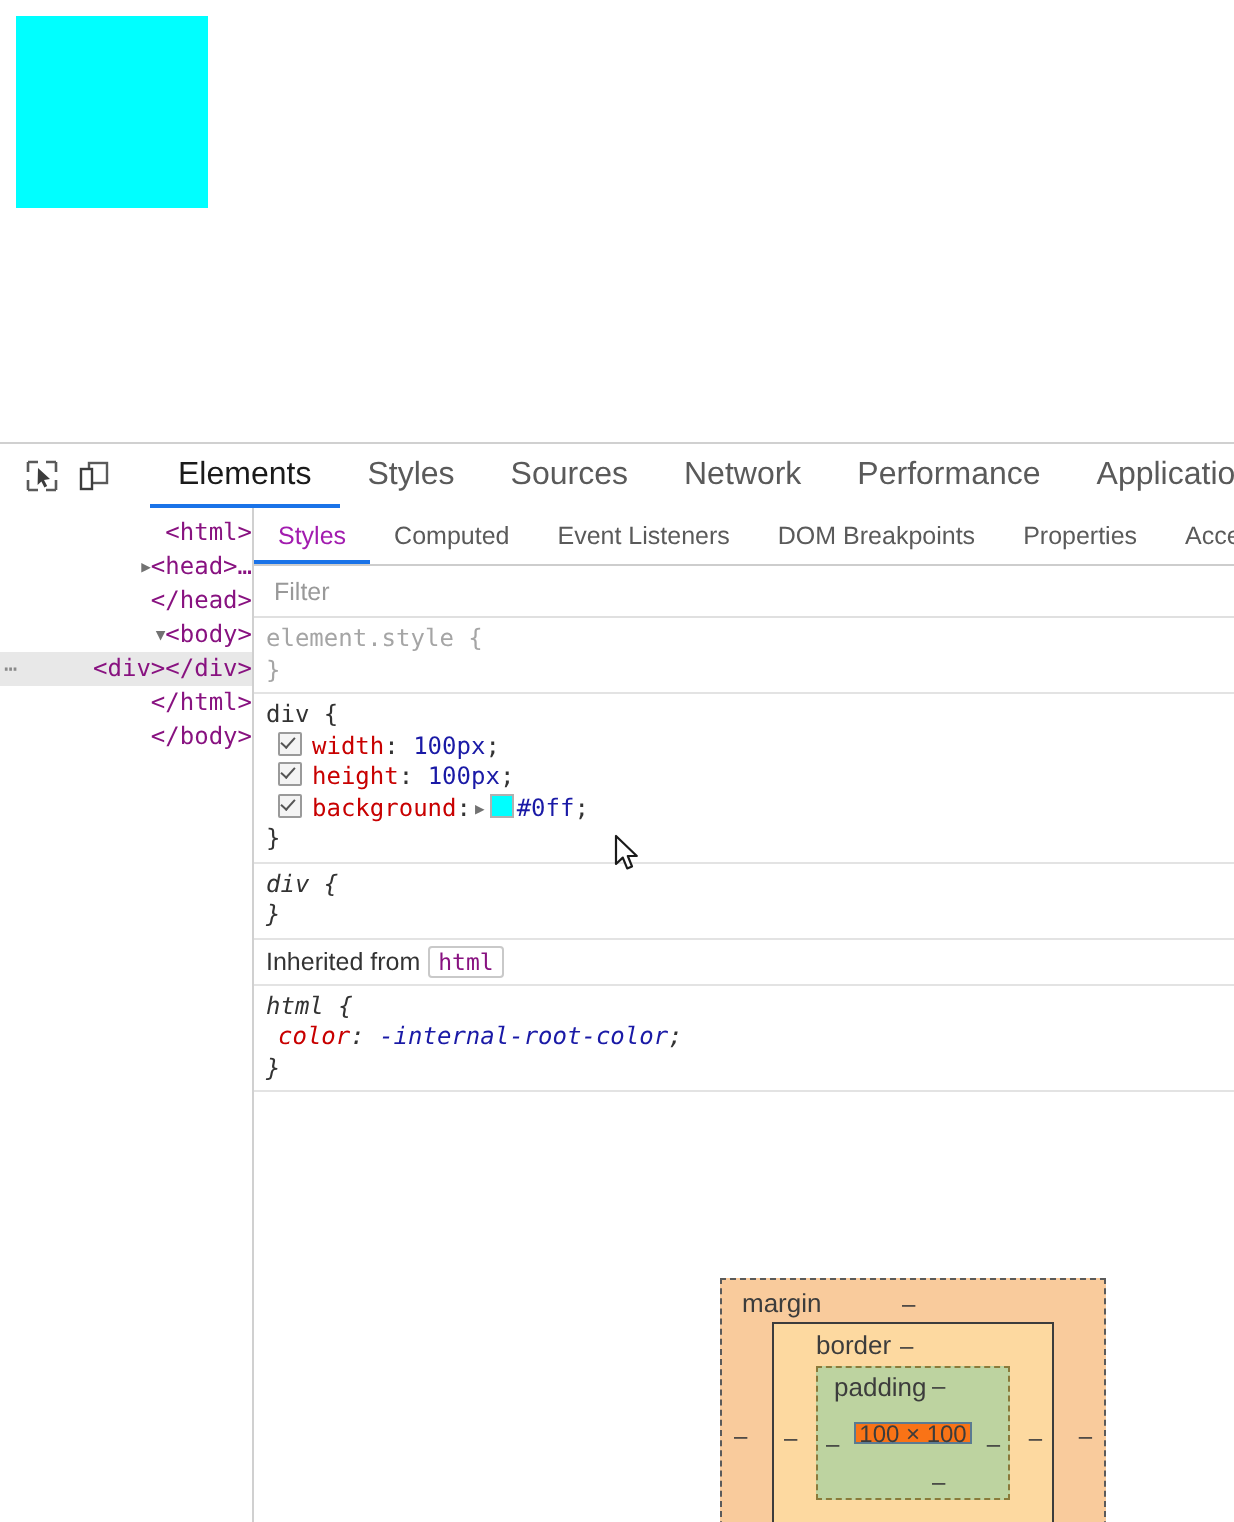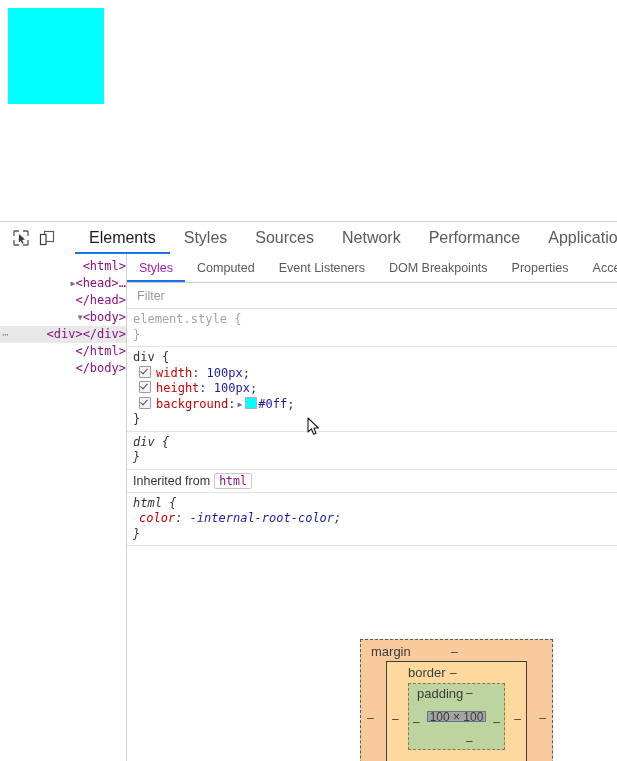--- a/index.html
+++ b/index.html
@@ -321,21 +321,21 @@
   #bm-padding {
     width: 100%;
     height: 100%;
     background: #bdd3a0;
     border: 1px dashed #8a7a3a;
     padding: 27px 18px;
   }
   #bm-content {
     width: 100%;
     height: 100%;
-    background: #a3a3a3;
+    background: #f97316;
     border: 1px solid #5a7a92;
     display: flex;
     align-items: center;
     justify-content: center;
     font-size: 12px;
     color: #3c3c3c;
   }
   .bm-label {
     position: absolute;
     font-size: 13px;

